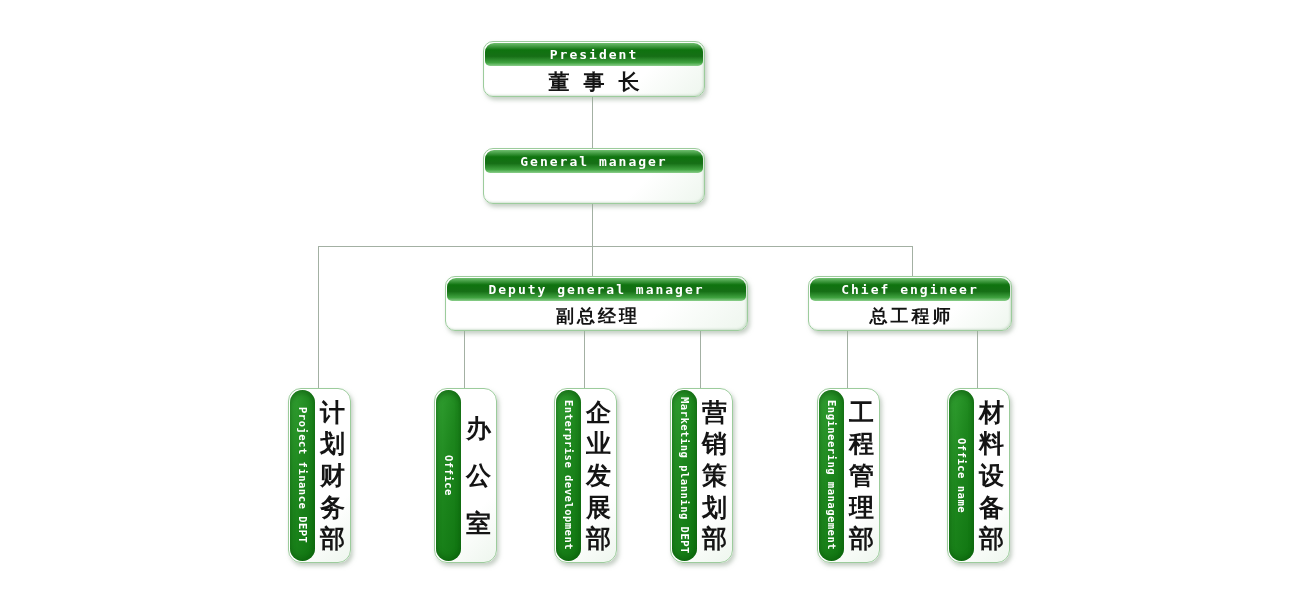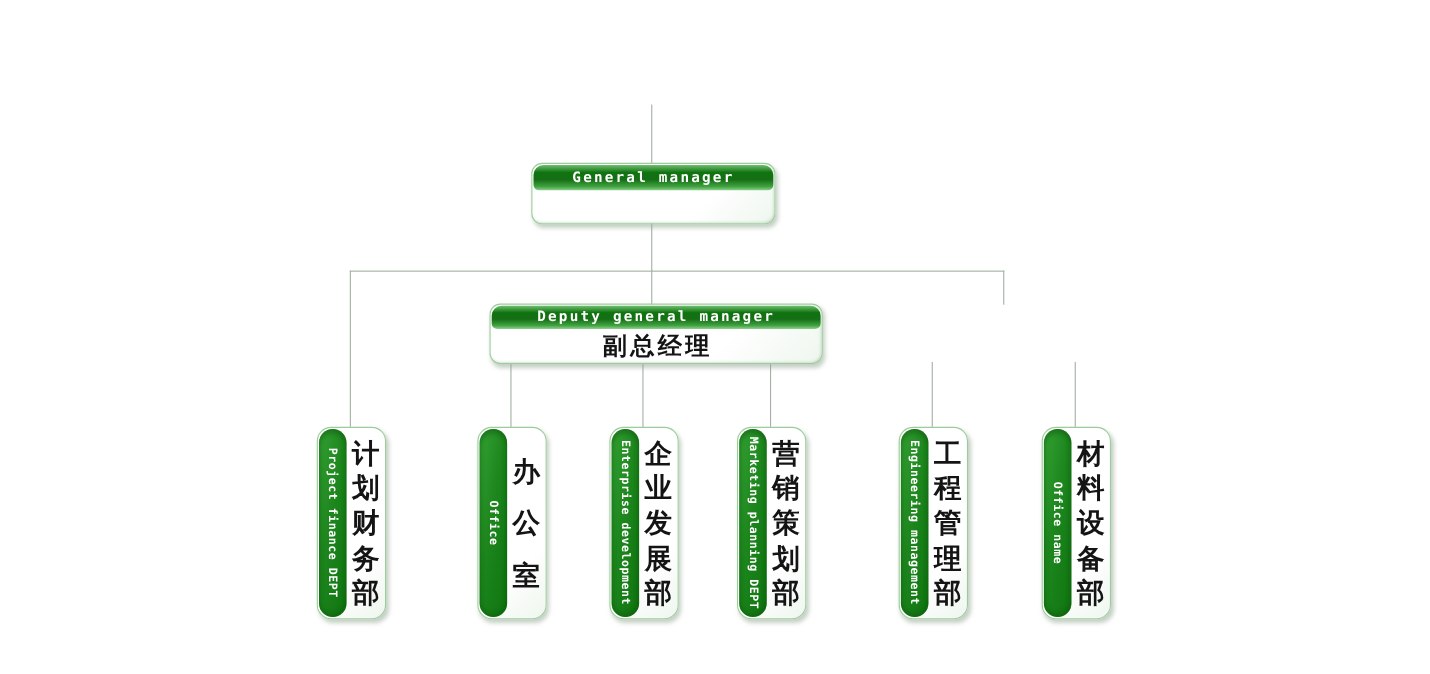--- a/index.html
+++ b/index.html
@@ -23,21 +23,21 @@
     background:linear-gradient(180deg,#6fbf6f 0%,#0f730f 30%,#166f16 58%,#3fa23f 85%,#8ccf8c 100%);
     color:#ffffff;display:flex;align-items:center;justify-content:center;
     font-family:"DejaVu Sans Mono",monospace;font-weight:bold;font-size:13px;letter-spacing:2px;
     white-space:nowrap;
   }
   .hbox-body{
     flex:1;display:flex;align-items:center;justify-content:center;
     font-weight:bold;color:#141414;white-space:nowrap;
   }
   .cn-wide{font-size:21px;letter-spacing:14px;text-indent:14px;}
-  .cn-tight{font-size:22px;letter-spacing:3px;text-indent:3px;}
+  .cn-tight{font-size:18px;letter-spacing:3px;text-indent:3px;}
   
   .vbox{
     position:absolute;width:61px;height:173px;
     background:linear-gradient(135deg,#ffffff 70%,#eef6ee 100%);
     border:1px solid #9ccc9c;border-radius:13px;
     box-shadow:2px 3px 4px rgba(150,168,150,.55);
   }
   .vbox-capsule{
     position:absolute;left:1px;top:1px;width:25px;height:calc(100% - 2px);
     border-radius:13px;
@@ -67,30 +67,38 @@
   <div class="line hline" style="left:318px;top:246px;width:595px;"></div>
   <div class="line vline" style="left:318px;top:246px;height:142px;"></div>
   <div class="line vline" style="left:592px;top:246px;height:31px;"></div>
   <div class="line vline" style="left:912px;top:246px;height:31px;"></div>
   <div class="line vline" style="left:464px;top:329px;height:59px;"></div>
   <div class="line vline" style="left:584px;top:329px;height:59px;"></div>
   <div class="line vline" style="left:700px;top:329px;height:59px;"></div>
   <div class="line vline" style="left:847px;top:329px;height:59px;"></div>
   <div class="line vline" style="left:977px;top:329px;height:59px;"></div>
 
+  <div class="hbox" style="left:483px;top:41px;width:220px;height:54px;">
+    <div class="hbox-header">President</div>
+    <div class="hbox-body cn-wide">董事长</div>
+  </div>
 
   <div class="hbox" style="left:483px;top:148px;width:220px;height:54px;gap:20px;">
     <div class="hbox-header">General manager</div>
   </div>
 
   <div class="hbox" style="left:432px;top:276px;width:301px;height:53px;margin-left:13px;">
     <div class="hbox-header">Deputy general manager</div>
     <div class="hbox-body cn-tight">副总经理</div>
   </div>
 
+  <div class="hbox" style="left:808px;top:276px;width:202px;height:53px;">
+    <div class="hbox-header">Chief engineer</div>
+    <div class="hbox-body cn-tight">总工程师</div>
+  </div>
 
   <div class="vbox" style="left:288px;top:388px;">
     <div class="vbox-capsule">
       <div class="vbox-en">Project finance DEPT</div>
     </div>
     <div class="vbox-cn">
         <span>计</span>
         <span>划</span>
         <span>财</span>
         <span>务</span>

